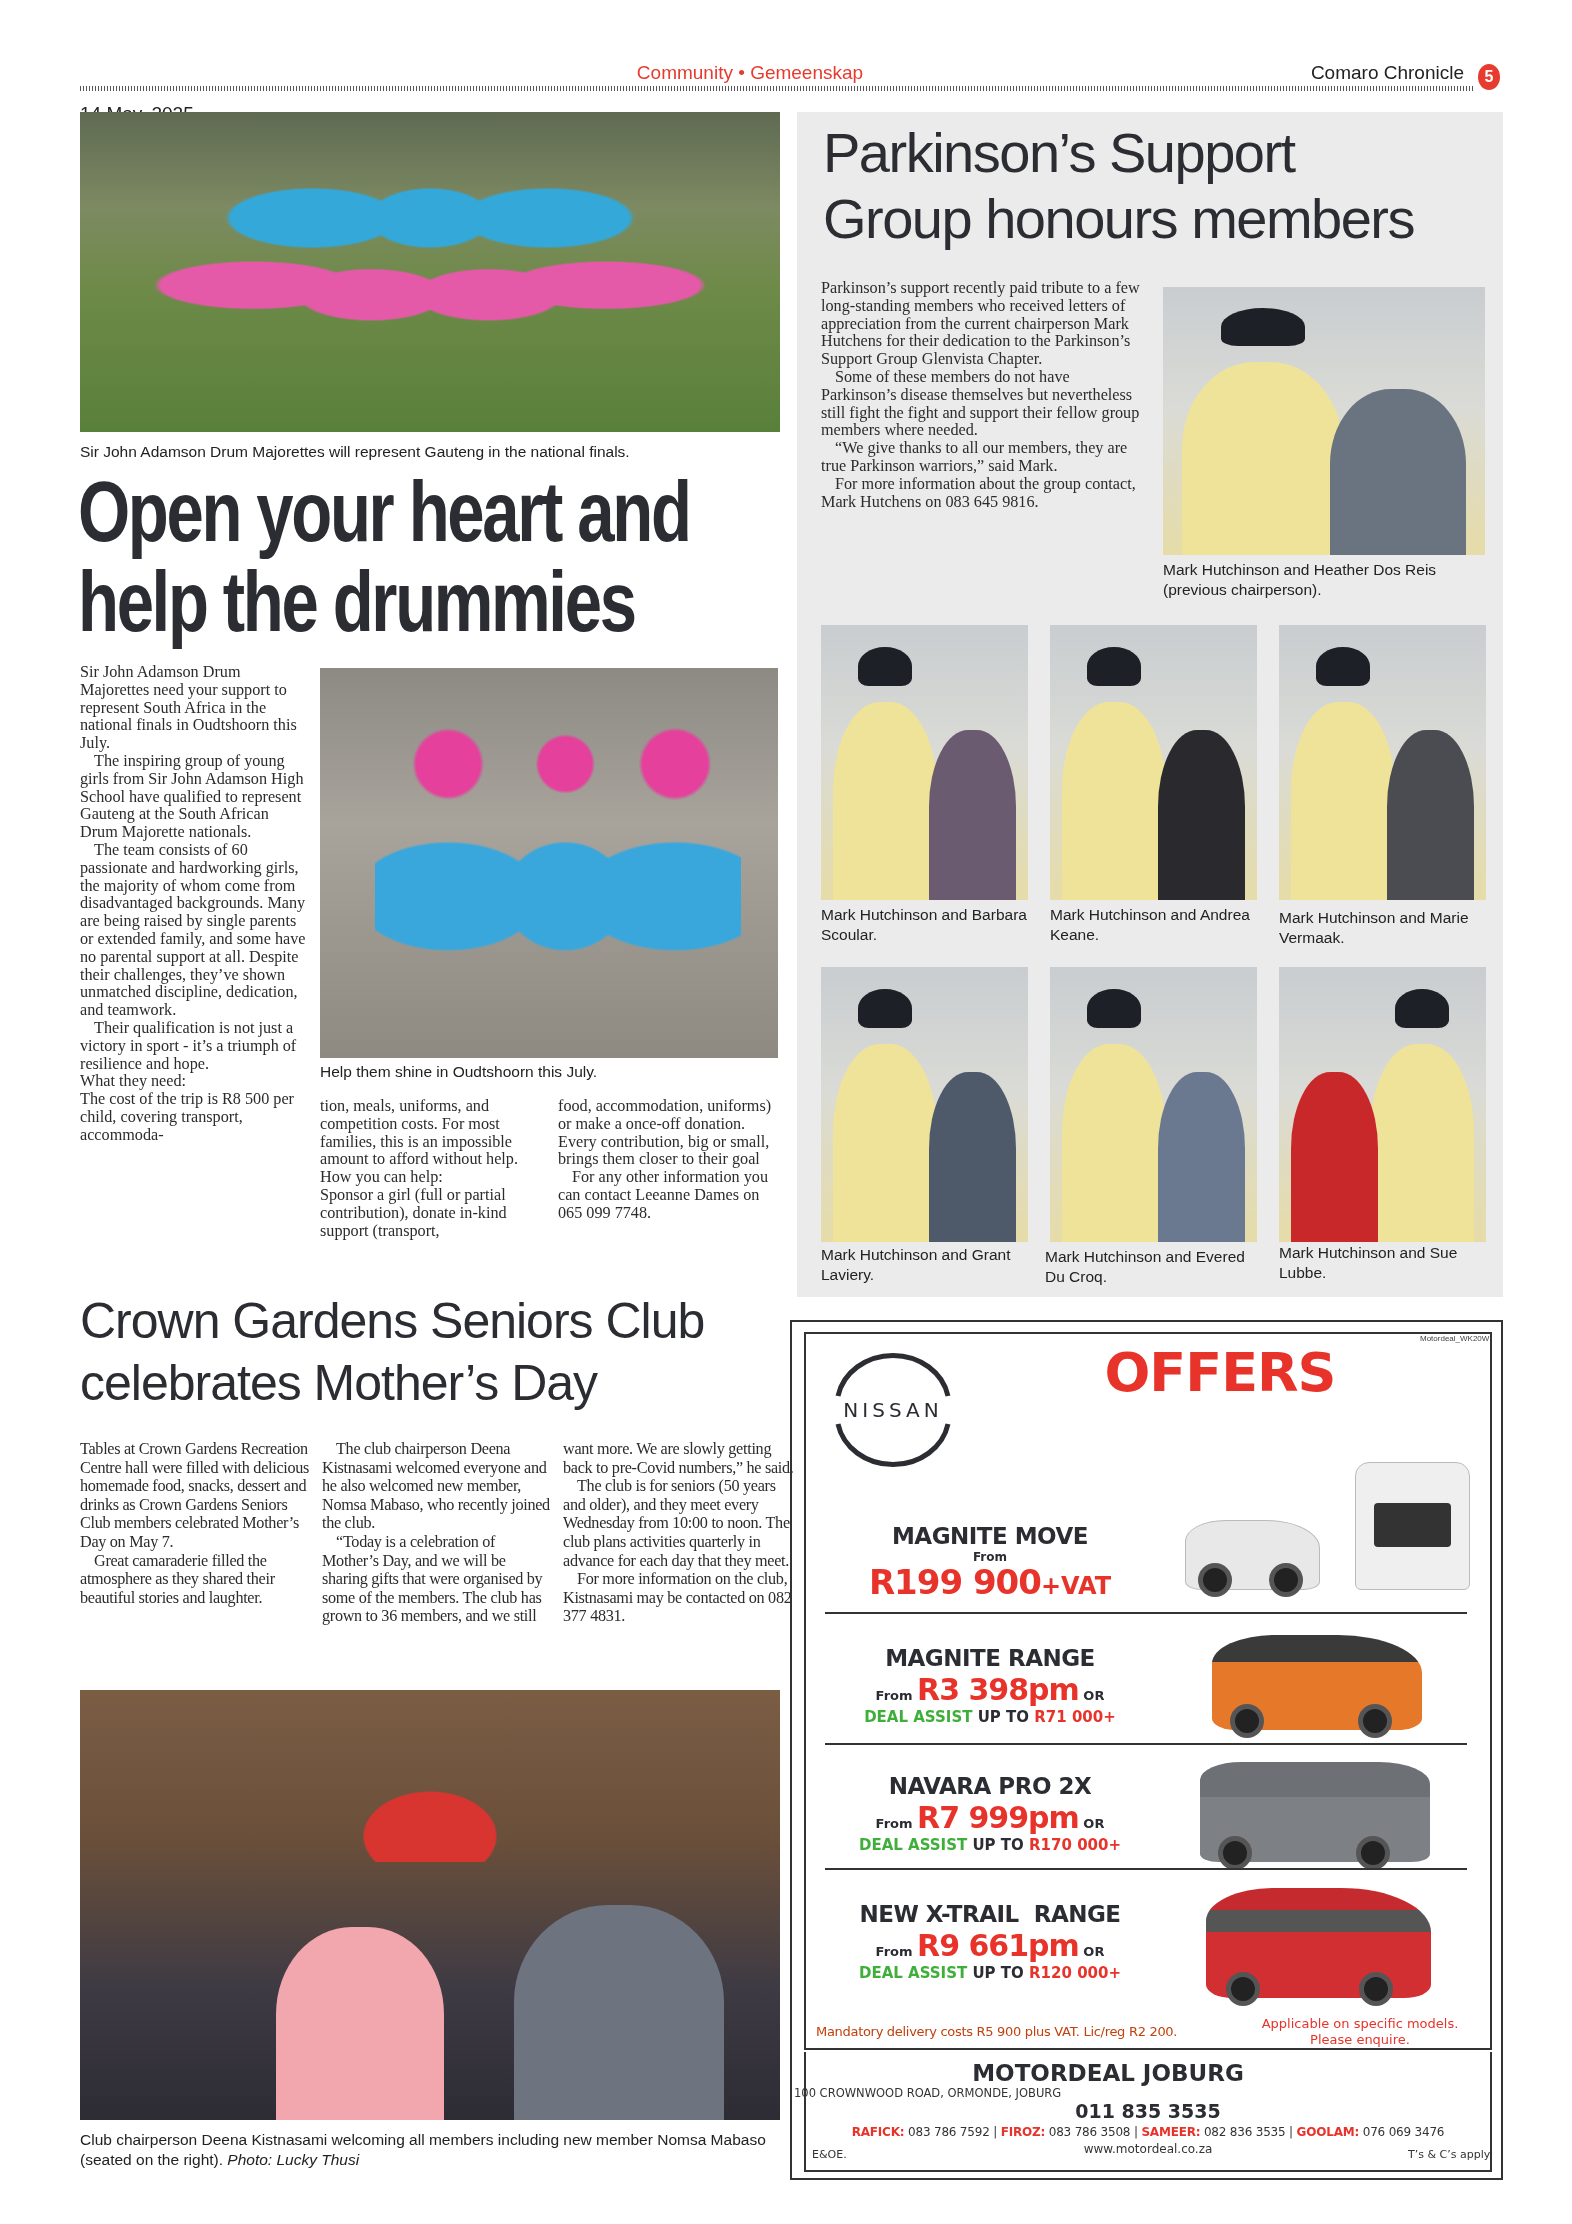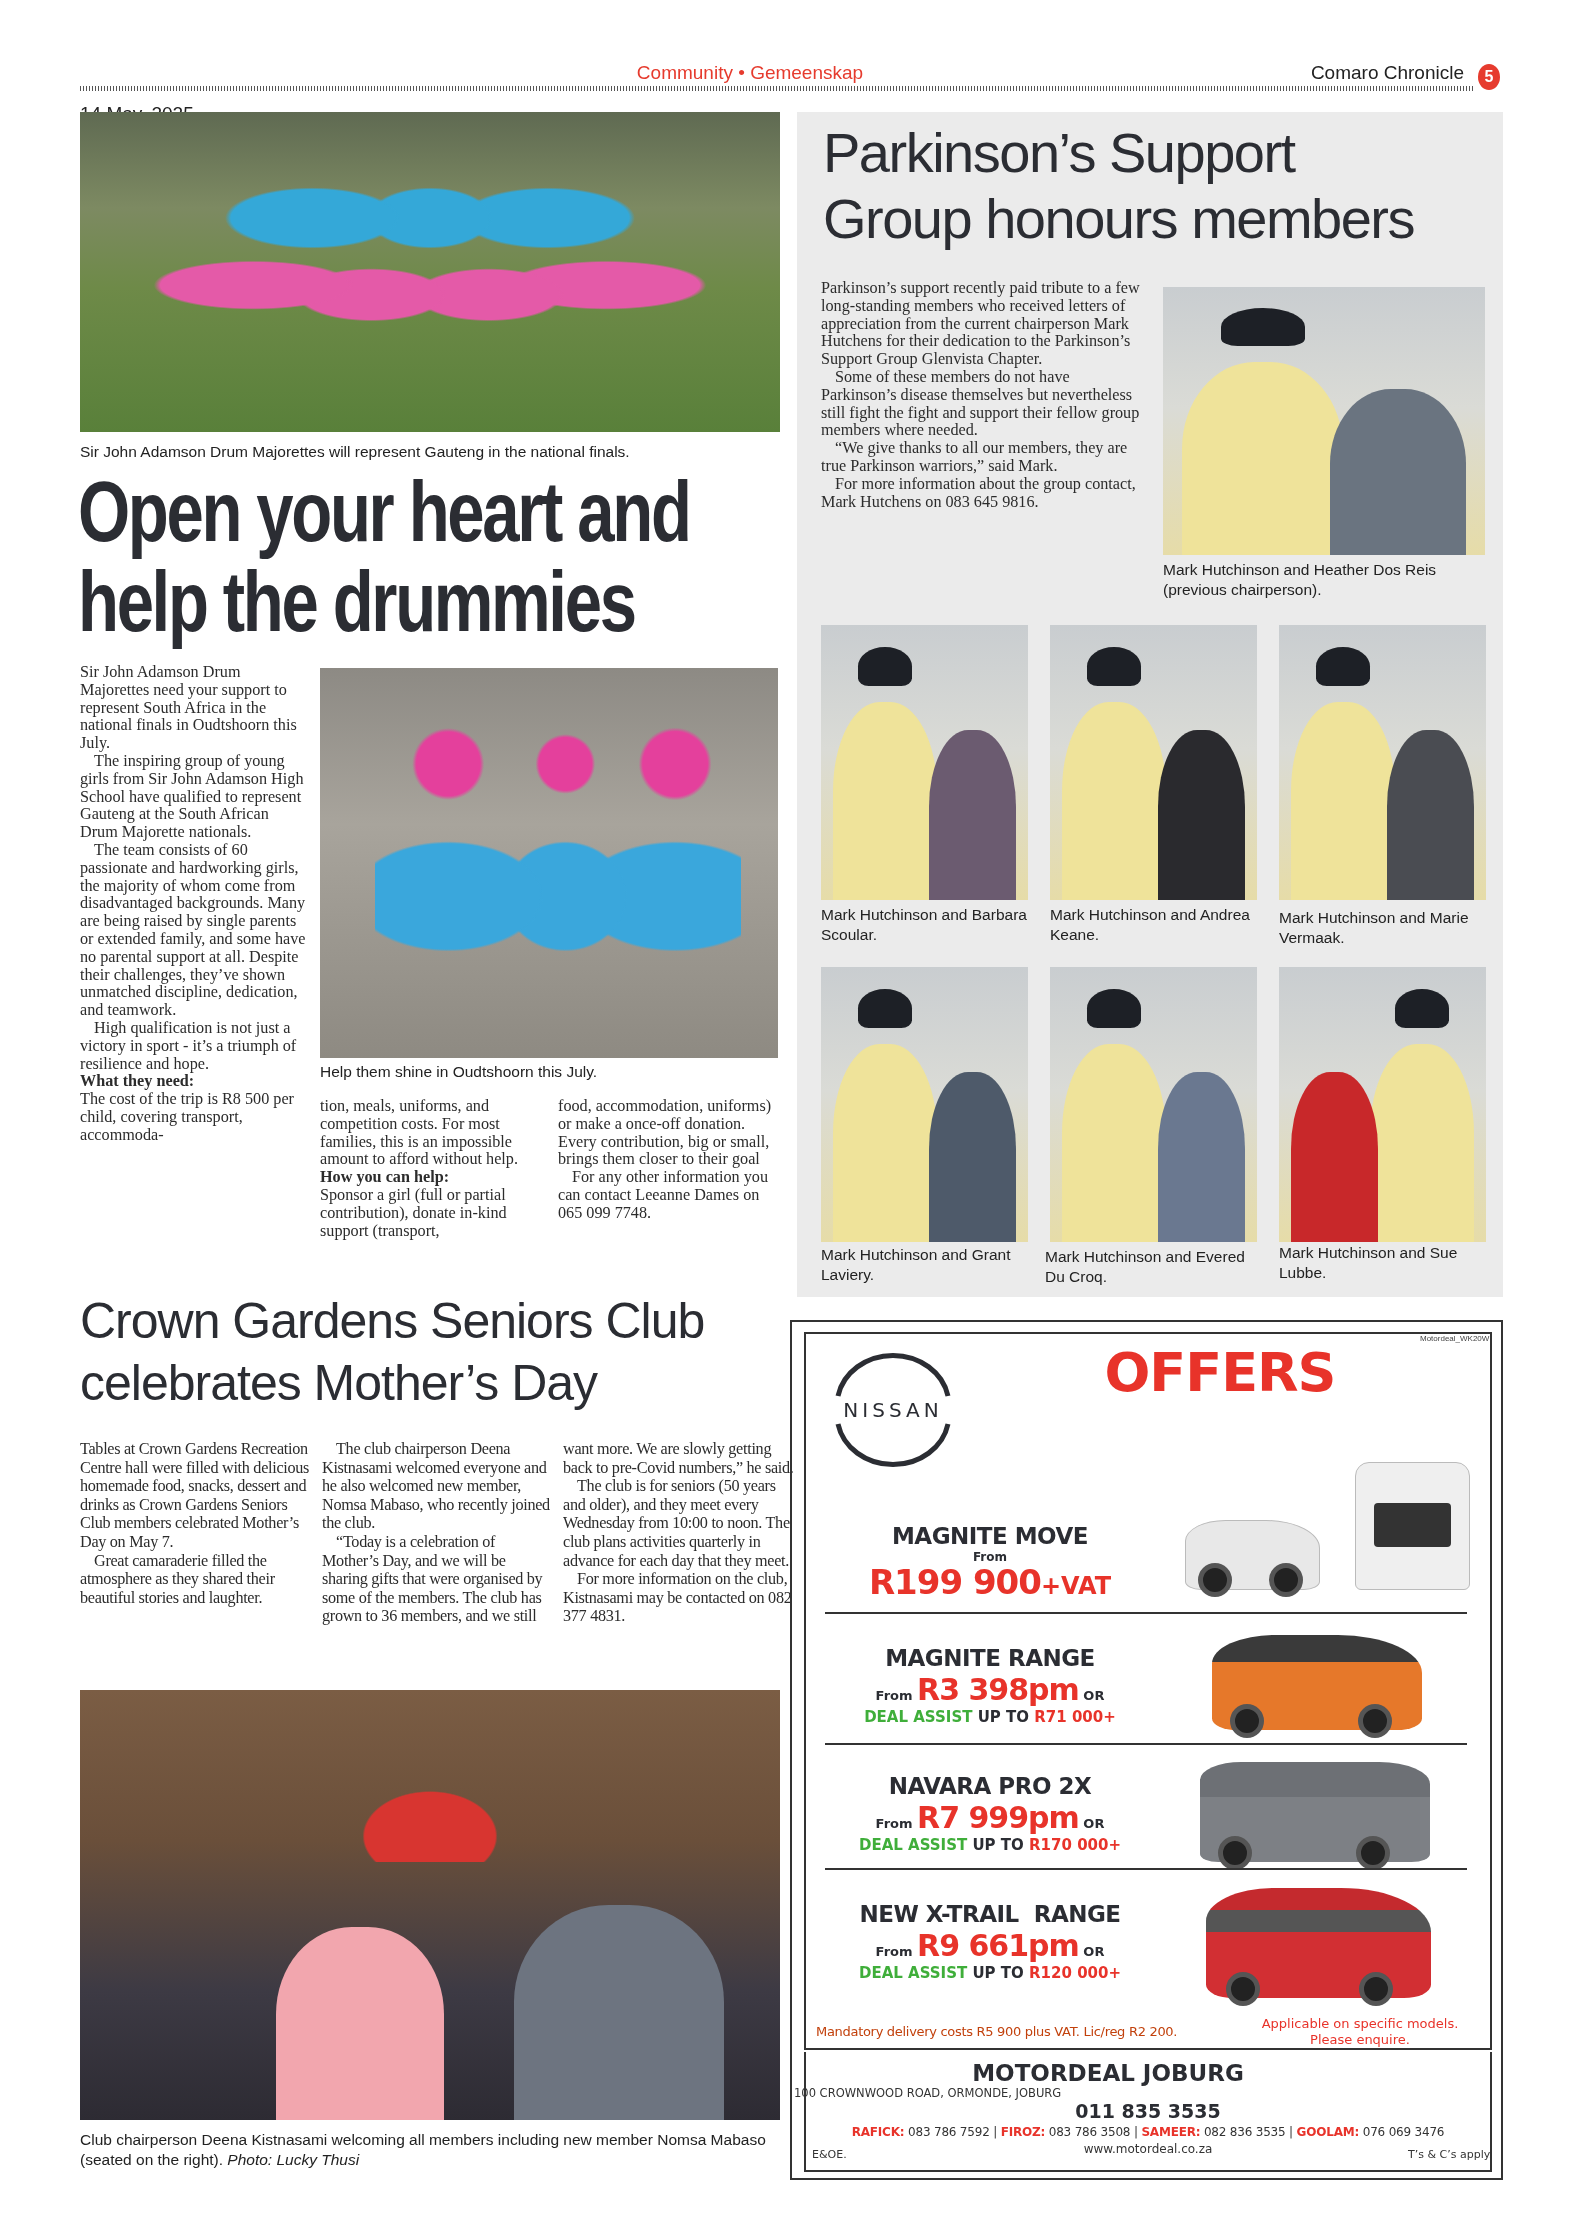--- a/index.html
+++ b/index.html
@@ -53,21 +53,21 @@
   .ph-seniors .w2 { position:absolute; left: 62%; bottom: 0; width: 30%; height: 50%; background:#6d7480; border-radius: 45% 45% 0 0; }
 
   .caption { font: 15.5px/20px "Liberation Sans", sans-serif; color: #222; }
 
   
   .drum-headline { left: 78px; top: 466px; width: 720px; font: bold 86px/90px "Liberation Sans", sans-serif;
      color: #2b2d33; letter-spacing: -3px; transform: scaleX(0.78); transform-origin: left top; width: 920px; }
   .body-text { font: 16.2px/17.8px "Liberation Serif", serif; color: #2c2c2c; }
   .body-text p { text-indent: 14px; }
   .body-text p.noind { text-indent: 0; }
-  .body-text b { font-weight: bold; }
+  .body-text b { font-weight: normal; }
 
   
   .park-panel { left: 797px; top: 112px; width: 706px; height: 1185px; background: #ebebeb; }
   .park-headline { left: 823px; top: 120px; width: 670px; font: 56px/66px "Liberation Sans", sans-serif; color: #2b2d33; letter-spacing: -1.5px; }
   .park-body { left: 821px; top: 280px; width: 320px; font: 16.2px/17.8px "Liberation Serif", serif; color: #2c2c2c; }
   .park-body p { text-indent: 14px; }
   .park-body p.noind { text-indent: 0; }
 
   
   .crown-headline { left: 80px; top: 1290px; width: 720px; font: 50px/62px "Liberation Sans", sans-serif; color: #2b2d33; letter-spacing: -1px; }
@@ -122,21 +122,21 @@
 
 <div class="abs drum-headline">
   <div>Open your heart and</div>
   <div>help the drummies</div>
 </div>
 
 <div class="abs body-text" style="left:80px; top:664px; width:228px;">
   <p class="noind">Sir John Adamson Drum Majorettes need your support to represent South Africa in the national finals in Oudtshoorn this July.</p>
   <p>The inspiring group of young girls from Sir John Adamson High School have qualified to represent Gauteng at the South African Drum Majorette nationals.</p>
   <p>The team consists of 60 passionate and hardworking girls, the majority of whom come from disadvantaged backgrounds. Many are being raised by single parents or extended family, and some have no parental support at all. Despite their challenges, they’ve shown unmatched discipline, dedication, and teamwork.</p>
-  <p>High qualification is not just a victory in sport - it’s a triumph of resilience and hope.</p>
+  <p>Their qualification is not just a victory in sport - it’s a triumph of resilience and hope.</p>
   <p class="noind"><b>What they need:</b></p>
   <p class="noind">The cost of the trip is R8 500 per child, covering transport, accommoda-</p>
 </div>
 
 <div class="abs photo ph-drum-trio" style="left:320px; top:668px; width:458px; height:390px;">
   <div class="girls"></div>
 </div>
 <div class="abs caption" style="left:320px; top:1062px; width:458px;">Help them shine in Oudtshoorn this July.</div>
 
 <div class="abs body-text" style="left:320px; top:1098px; width:222px;">

